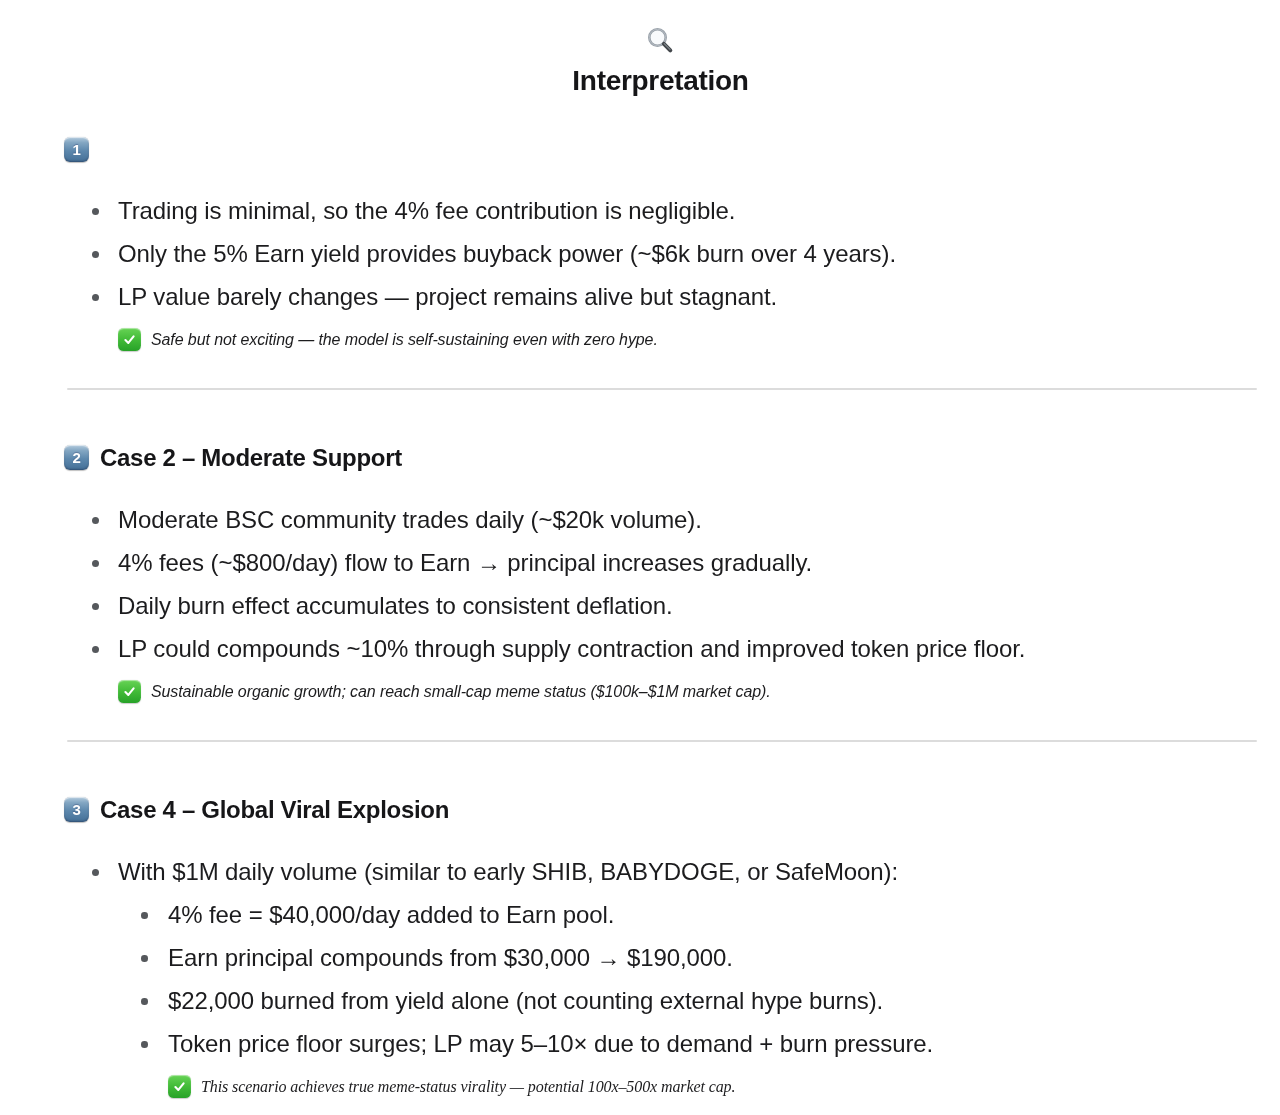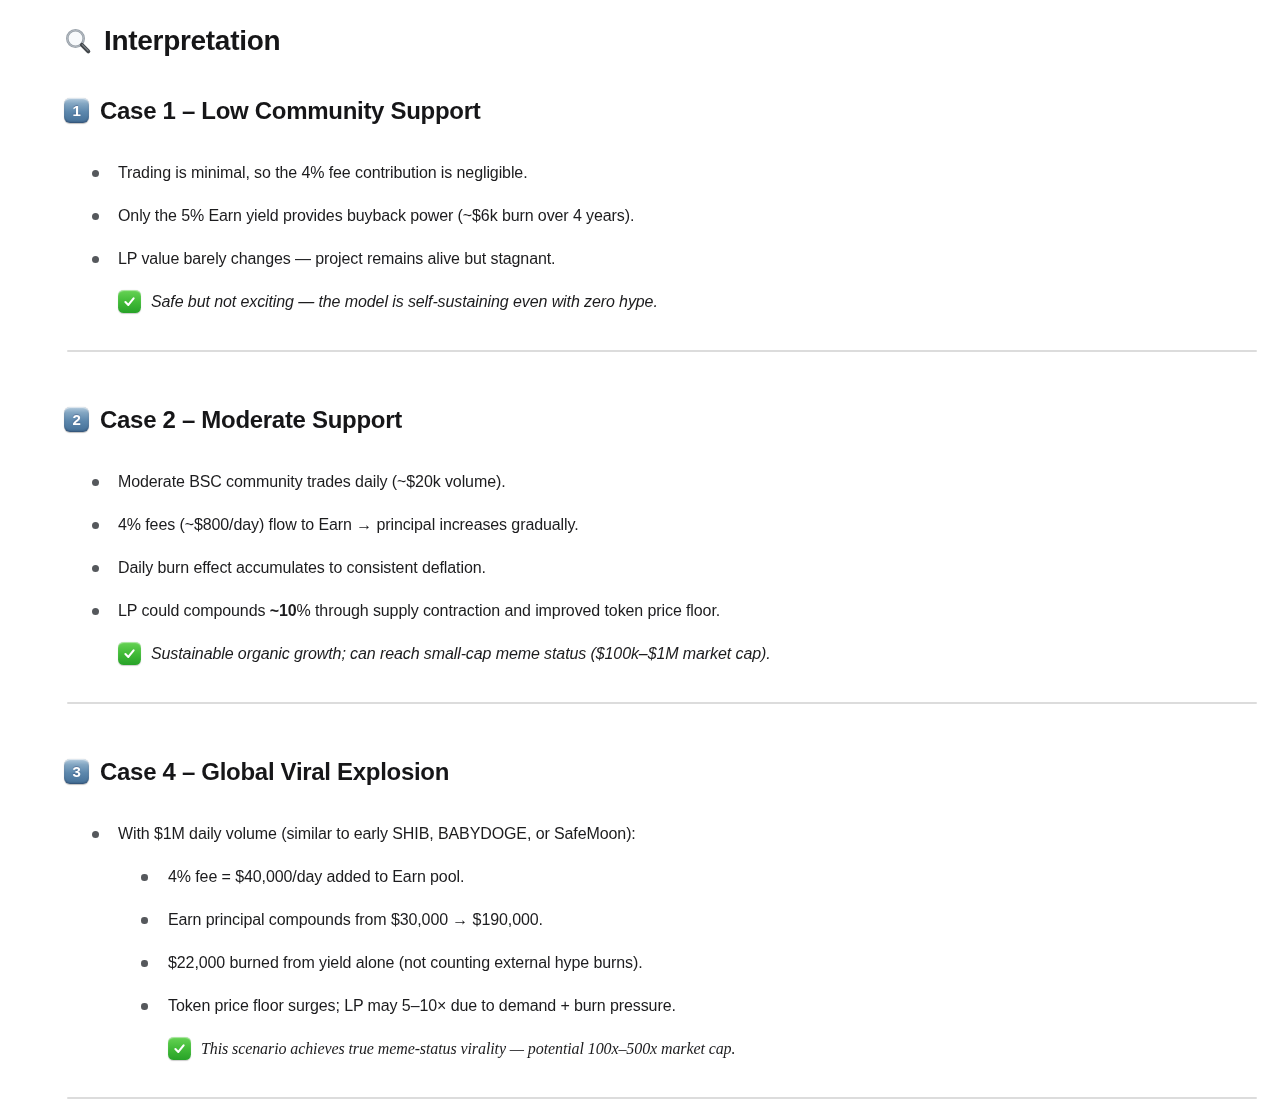--- a/index.html
+++ b/index.html
@@ -22,20 +22,21 @@
   h1.page-title {
     display: flex;
     align-items: center;
     gap: 11px;
     margin: 0 0 41px 0;
     font-size: 28px;
     line-height: 30px;
     font-weight: 700;
     letter-spacing: -0.3px;
     color: #161618;
+    flex-direction: column;
   }
   h1 .mag-icon { flex: 0 0 auto; display: inline-flex; }
 
   h2.case-heading {
     display: flex;
     align-items: center;
     gap: 11px;
     margin: 0 0 35px 0;
     font-size: 24px;
     line-height: 27px;
@@ -64,36 +65,36 @@
   
   ul.bullets {
     list-style: none;
     margin: 0;
     padding: 0;
   }
   li.li {
     position: relative;
     padding-left: 54px;
     margin: 0 0 15px 0;
-    font-size: 16px;
+    font-size: 24px;
     line-height: 28px;
     letter-spacing: -0.1px;
   }
   li.li.level2 { padding-left: 104px; }
   li.li .dot {
     position: absolute;
     top: 11px;
     width: 7px;
     height: 7px;
     border-radius: 50%;
     background: #55585c;
   }
   li.li.level1 .dot { left: 28px; }
   li.li.level2 .dot { left: 77px; width: 6.5px; height: 6.5px; }
-  li.li strong { font-weight: 700; }
+  li.li strong { font-weight: 400; }
 
   
   .verdict {
     margin: 0 0 0 54px;
     font-size: 16px;
     line-height: 28px;
     letter-spacing: -0.1px;
     display: flex;
     align-items: flex-start;
     gap: 10px;
@@ -137,21 +138,20 @@
         <line x1="17.9" y1="17.9" x2="24.3" y2="24.3" stroke="#43474b" stroke-width="4" stroke-linecap="round"></line>
         <line x1="18.2" y1="17.6" x2="24.0" y2="23.4" stroke="#7e858b" stroke-width="1.2" stroke-linecap="round"></line>
       </svg>
     </span>
     <span>Interpretation</span>
   </h1>
 
   <section class="case">
     <h2 class="case-heading">
       <span class="keycap">1</span>
-      <span>Case 1 – Low Community Support</span>
     </h2>
     <ul class="bullets">
         <li class="li level1"><span class="dot"></span><span class="li-text"><span>Trading is minimal, so the 4% fee contribution is negligible.</span></span></li>
         <li class="li level1"><span class="dot"></span><span class="li-text"><span>Only the 5% Earn yield provides buyback power (~$6k burn over 4 years).</span></span></li>
         <li class="li level1"><span class="dot"></span><span class="li-text"><span>LP value barely changes — project remains alive but stagnant.</span></span></li>
       </ul>
     <p class="verdict level1">
       <span class="check">
         <svg width="15" height="15" viewBox="0 0 22 22" aria-hidden="true">
           <path d="M5 11.8 L9.3 16 L17 6.5" fill="none" stroke="#ffffff" stroke-width="3.1" stroke-linecap="round" stroke-linejoin="round"></path>

